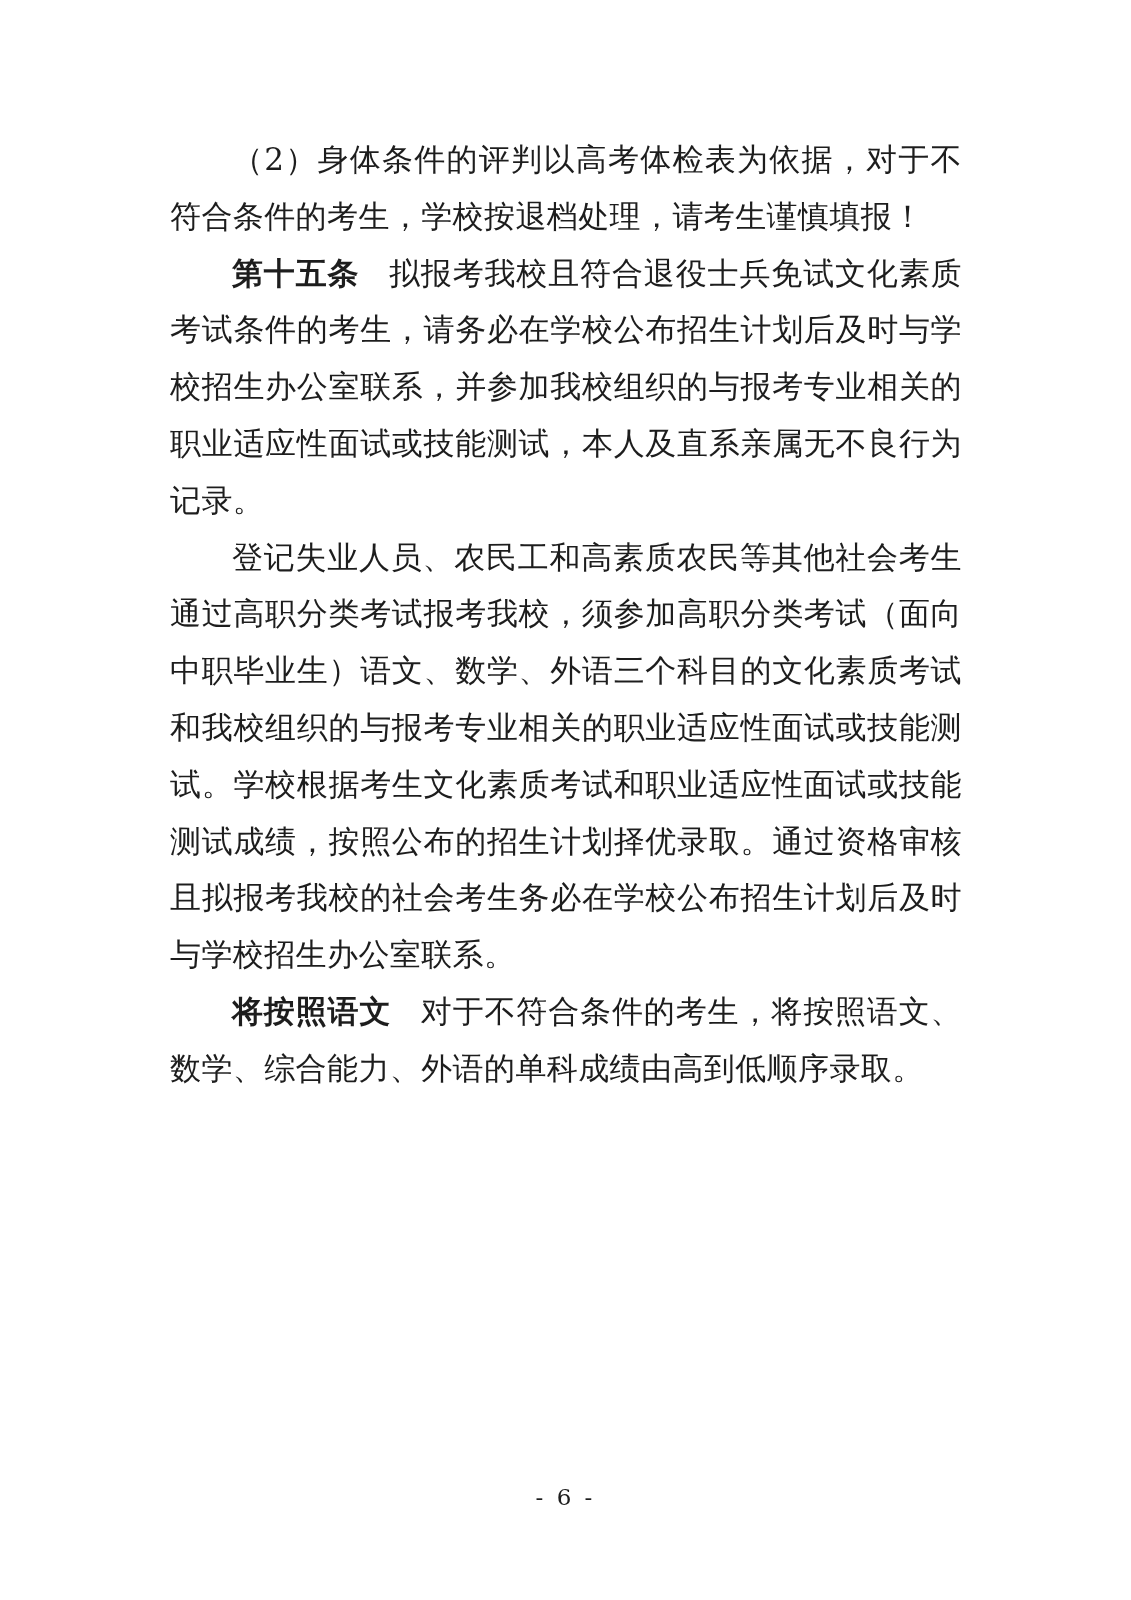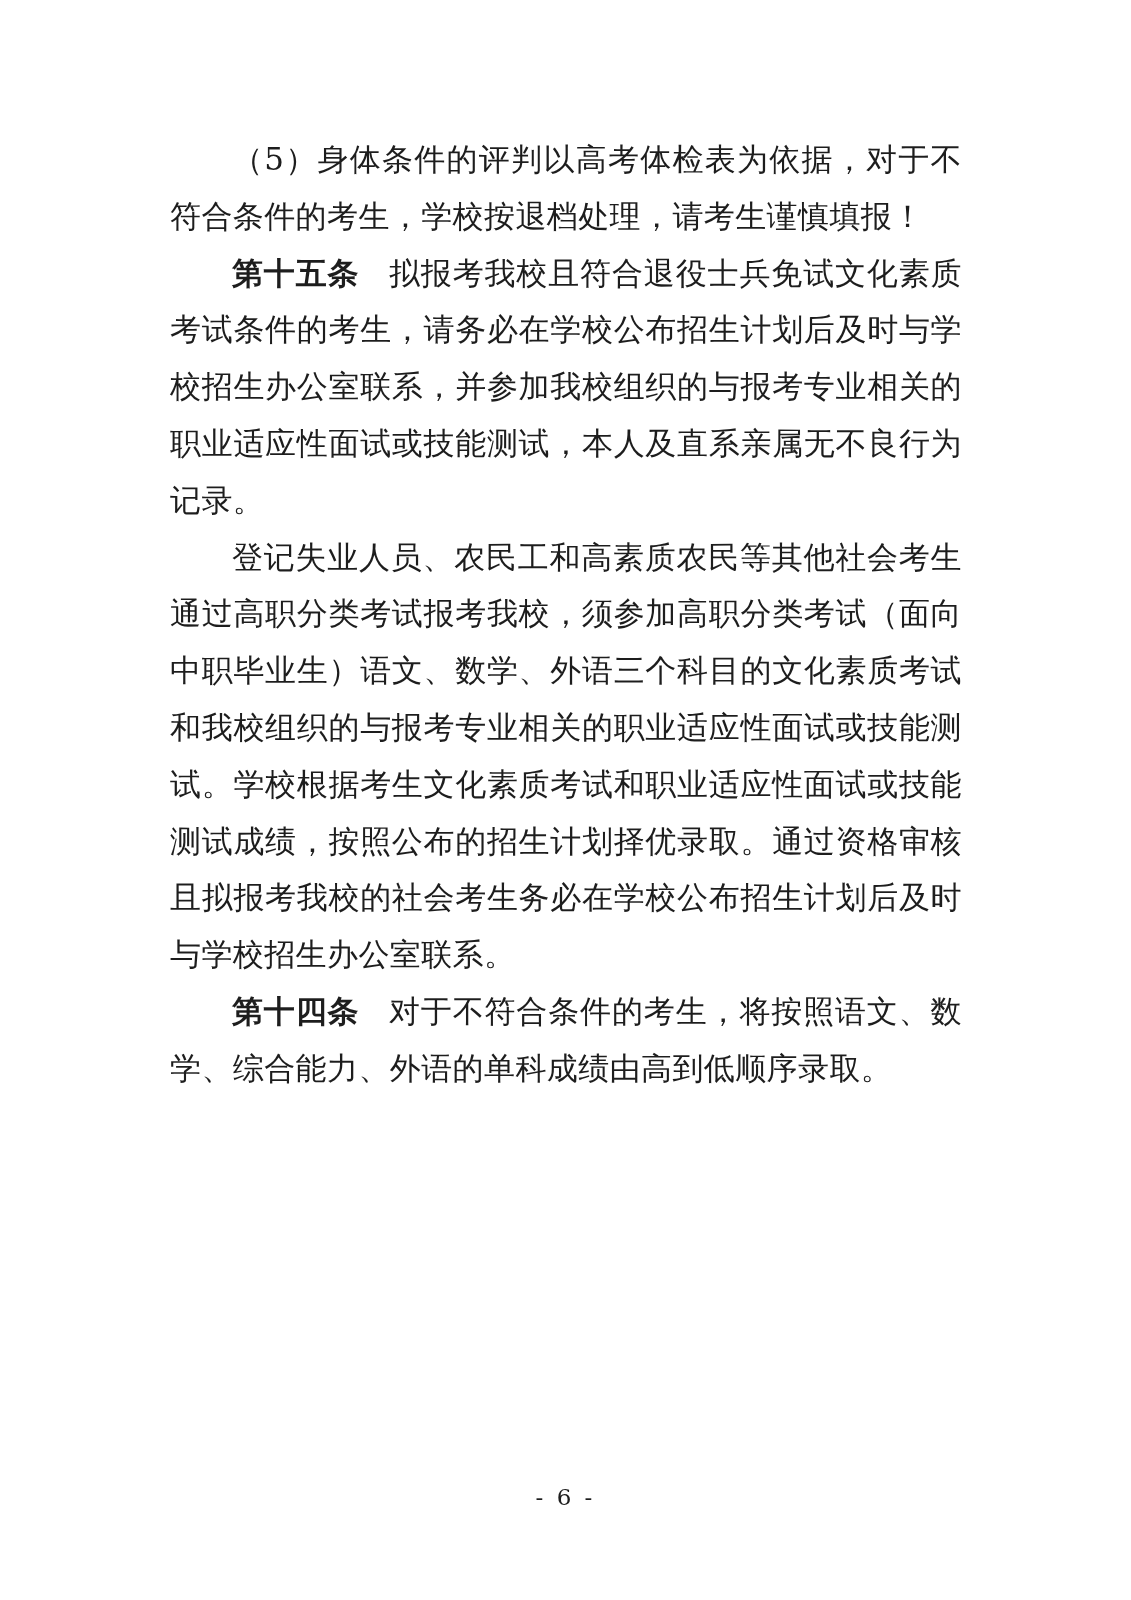--- a/index.html
+++ b/index.html
@@ -46,24 +46,24 @@
     letter-spacing: 3px;
     color: #1d1d1d;
   }
 </style>
 </head>
 <body>
 
 <div class="page-content">
 
 
-  <p class="para"><span class="article-lead"></span><span>（5）身体条件的评判以高考体检表为依据，对于不符合条件的考生，学校按退档处理，请考生谨慎填报！</span></p>
+  <p class="para"><span class="article-lead"></span><span>（2）身体条件的评判以高考体检表为依据，对于不符合条件的考生，学校按退档处理，请考生谨慎填报！</span></p>
 
   <p class="para"><span class="article-lead">第十五条</span><span>拟报考我校且符合退役士兵免试文化素质考试条件的考生，请务必在学校公布招生计划后及时与学校招生办公室联系，并参加我校组织的与报考专业相关的职业适应性面试或技能测试，本人及直系亲属无不良行为记录。</span></p>
 
   <p class="para"><span class="article-lead"></span><span>登记失业人员、农民工和高素质农民等其他社会考生通过高职分类考试报考我校，须参加高职分类考试（面向中职毕业生）语文、数学、外语三个科目的文化素质考试和我校组织的与报考专业相关的职业适应性面试或技能测试。学校根据考生文化素质考试和职业适应性面试或技能测试成绩，按照公布的招生计划择优录取。通过资格审核且拟报考我校的社会考生务必在学校公布招生计划后及时与学校招生办公室联系。</span></p>
 
-  <p class="para"><span class="article-lead">第十四条</span><span>对于不符合条件的考生，将按照语文、数学、综合能力、外语的单科成绩由高到低顺序录取。</span></p>
+  <p class="para"><span class="article-lead">将按照语文</span><span>对于不符合条件的考生，将按照语文、数学、综合能力、外语的单科成绩由高到低顺序录取。</span></p>
 
 
 </div>
 
 <div class="page-footer">- 6 -</div>
 
 </body></html>

